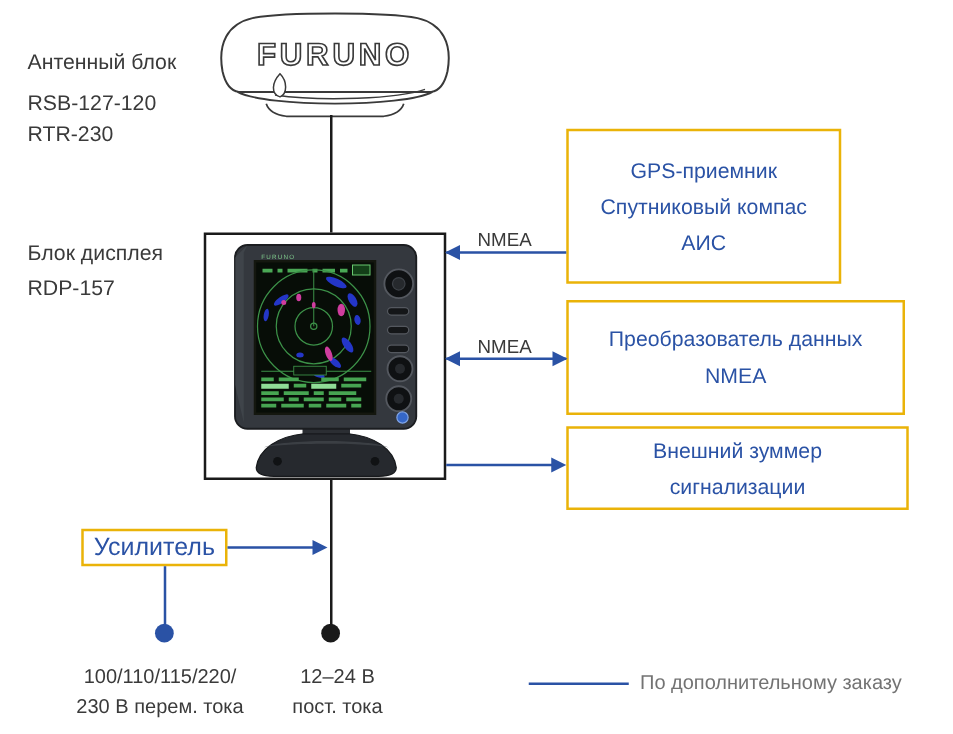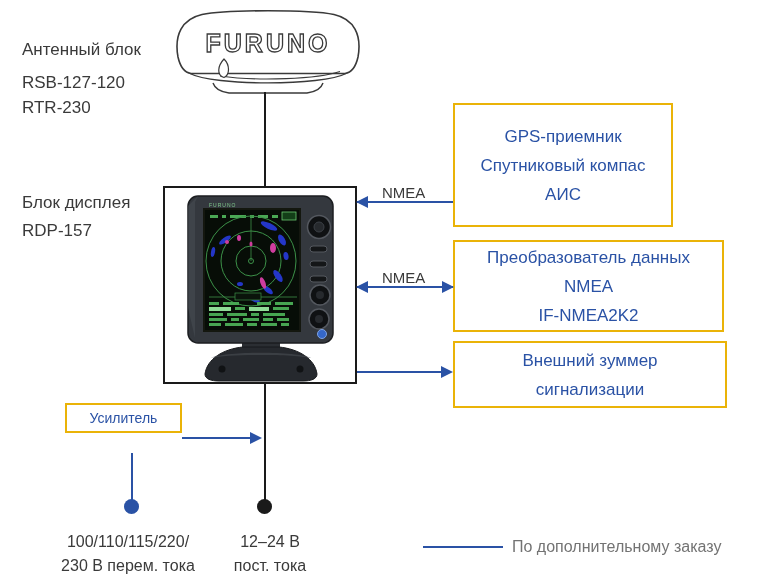--- a/index.html
+++ b/index.html
@@ -144,41 +144,40 @@
 
 <div class="abs bluebox" style="left:453px;top:103px;width:216px;height:120px;">
   <div>GPS-приемник</div>
   <div>Спутниковый компас</div>
   <div>АИС</div>
 </div>
 
 <div class="abs bluebox" style="left:453px;top:240px;width:267px;height:88px;">
   <div>Преобразователь данных</div>
   <div>NMEA</div>
-  <div>IF-NMEA2K2</div>
 </div>
 
 <div class="abs bluebox" style="left:453px;top:341px;width:270px;height:63px;">
   <div>Внешний зуммер</div>
   <div>сигнализации</div>
 </div>
 
 <div class="abs nmea" style="left:382px;top:184px;">NMEA</div>
 <div class="abs hline" style="left:357px;top:201px;width:96px;"></div>
 <div class="abs head-left" style="left:356px;top:196px;"></div>
 
 <div class="abs nmea" style="left:382px;top:269px;">NMEA</div>
 <div class="abs hline" style="left:357px;top:286px;width:96px;"></div>
 <div class="abs head-left" style="left:356px;top:281px;"></div>
 <div class="abs head-right" style="left:442px;top:281px;"></div>
 
 <div class="abs hline" style="left:357px;top:371px;width:85px;"></div>
 <div class="abs head-right" style="left:441px;top:366px;"></div>
 
-<div class="abs bluebox" style="left:65px;top:403px;width:113px;height:26px;font-size:14px;line-height:26px;align-items:center;">
+<div class="abs bluebox" style="left:65px;top:423px;width:113px;height:26px;font-size:20px;line-height:26px;align-items:center;">
   <div>Усилитель</div>
 </div>
 <div class="abs hline" style="left:182px;top:437px;width:69px;"></div>
 <div class="abs head-right" style="left:250px;top:432px;"></div>
 <div class="abs vline-blue" style="left:131px;top:453px;height:49px;"></div>
 <div class="abs dot" style="left:124px;top:499px;background:#2a52a5;"></div>
 
 <div class="abs pwr" style="left:38px;top:530px;width:180px;">
   <div>100/110/115/220/</div>
   <div>230 В перем. тока</div>

